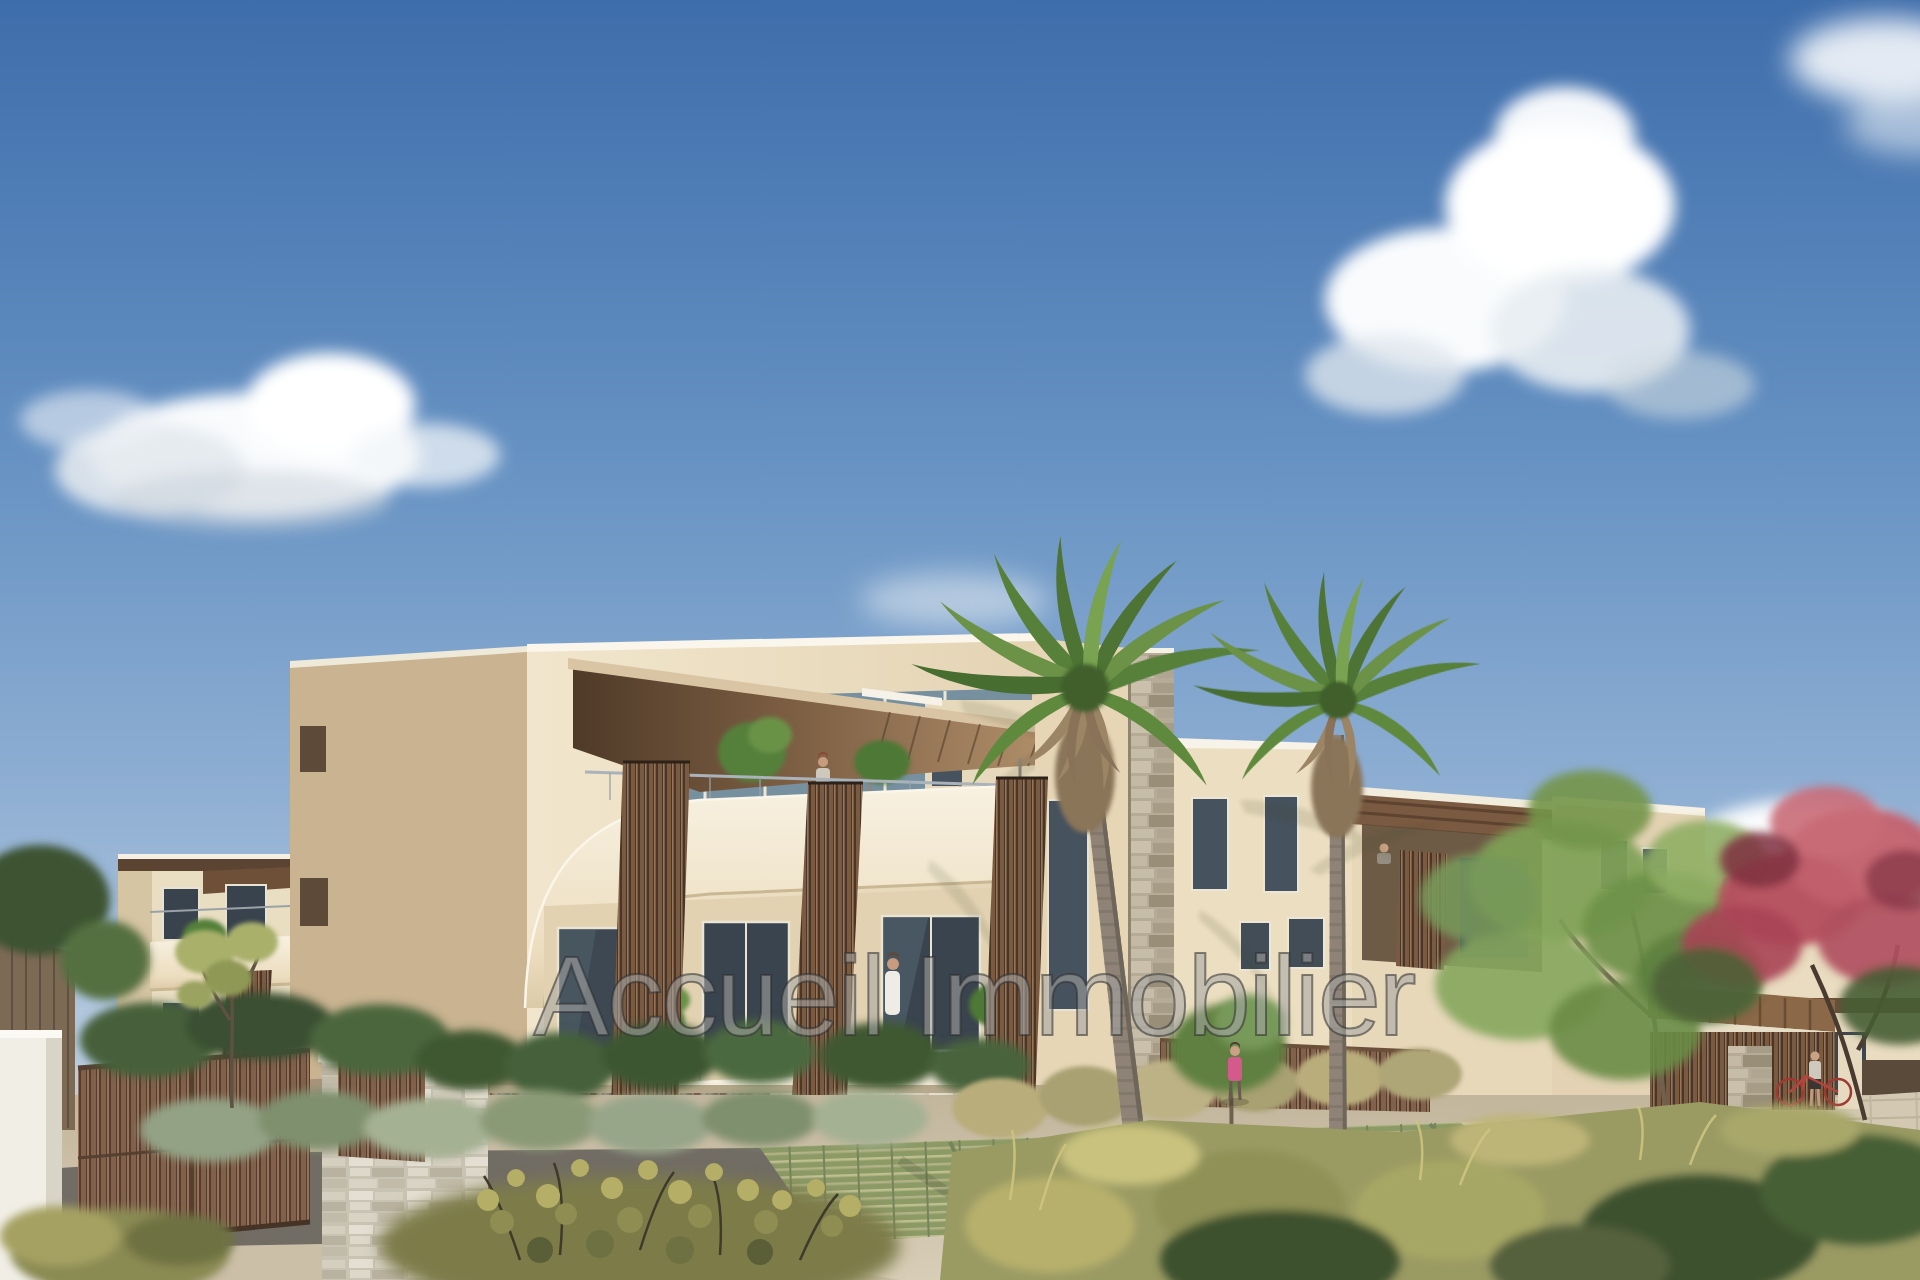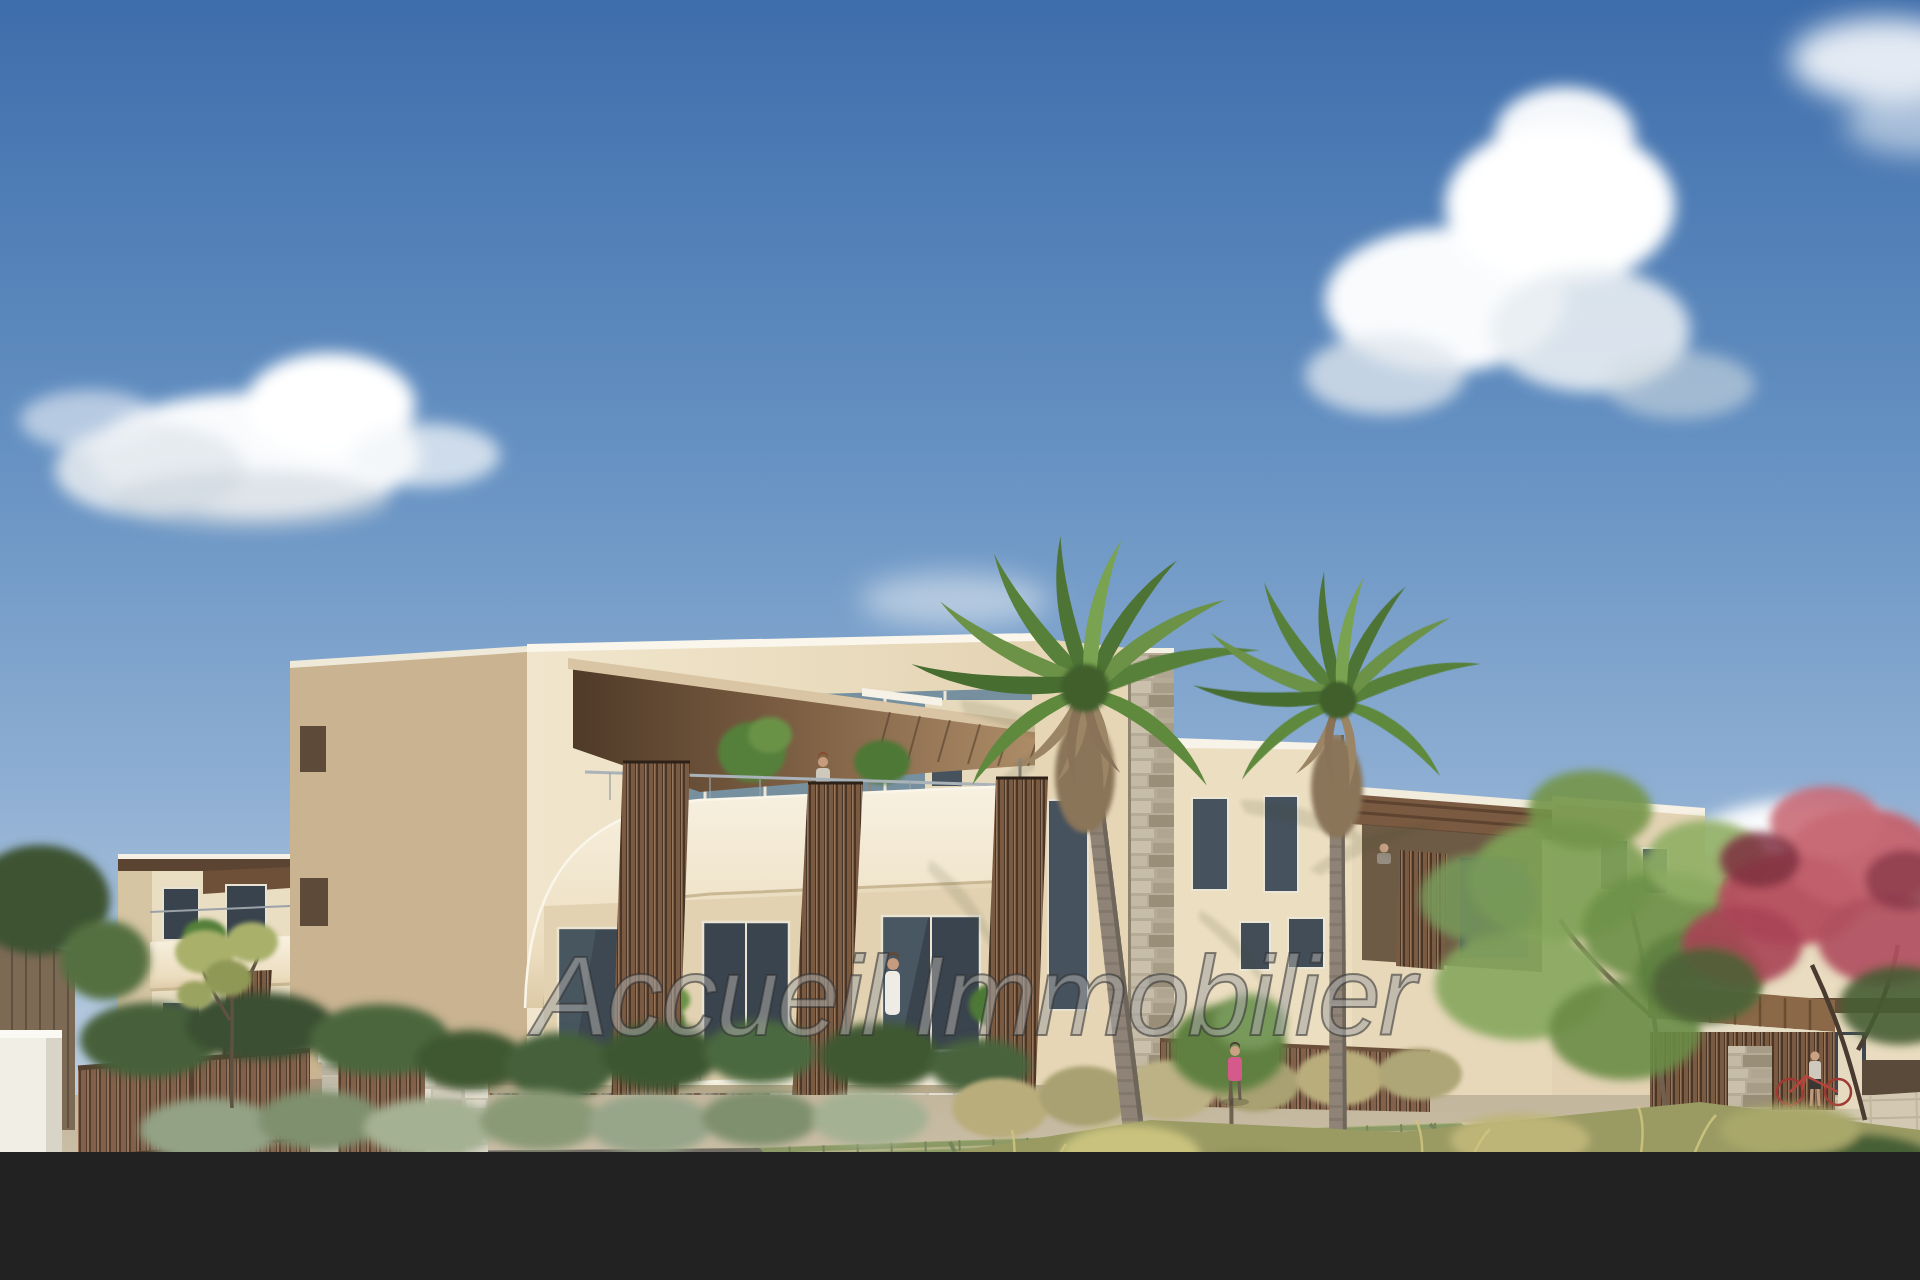--- a/index.html
+++ b/index.html
@@ -1,17 +1,17 @@
 <!DOCTYPE html>
 <html><head>
 <meta charset="utf-8">
 <style>
   html,body{margin:0;padding:0;background:#222;}
-  #stage{position:relative;width:1920px;height:1152px;overflow:hidden;
-         font-family:"Liberation Sans", sans-serif;font-style:italic;}
+  #stage{position:relative;width:1920px;height:1280px;overflow:hidden;
+         font-family:"Liberation Sans", sans-serif;}
   #scene-svg{position:absolute;left:0;top:0;width:1920px;height:1280px;display:block;}
   #watermark{
     position:absolute;left:14px;top:936px;width:1920px;height:140px;
     text-align:center;
     font-size:113px;font-weight:400;letter-spacing:-2px;line-height:120px;
     color:rgba(248,248,246,0.34);
     -webkit-text-stroke:2px rgba(45,45,45,0.55);
     text-shadow:0 0 1px rgba(40,40,40,0.35);
     white-space:nowrap;user-select:none;pointer-events:none;
   }

